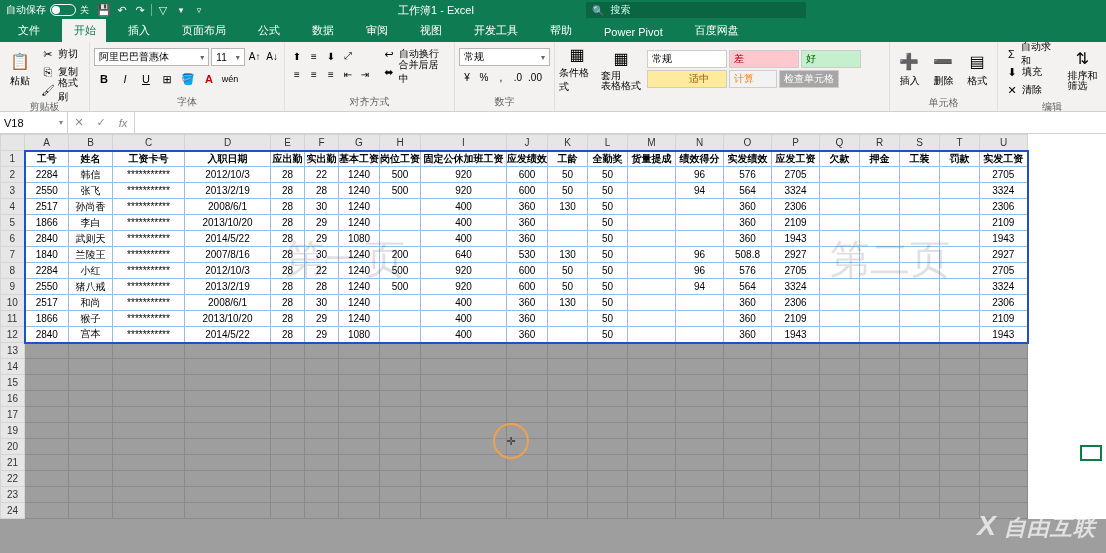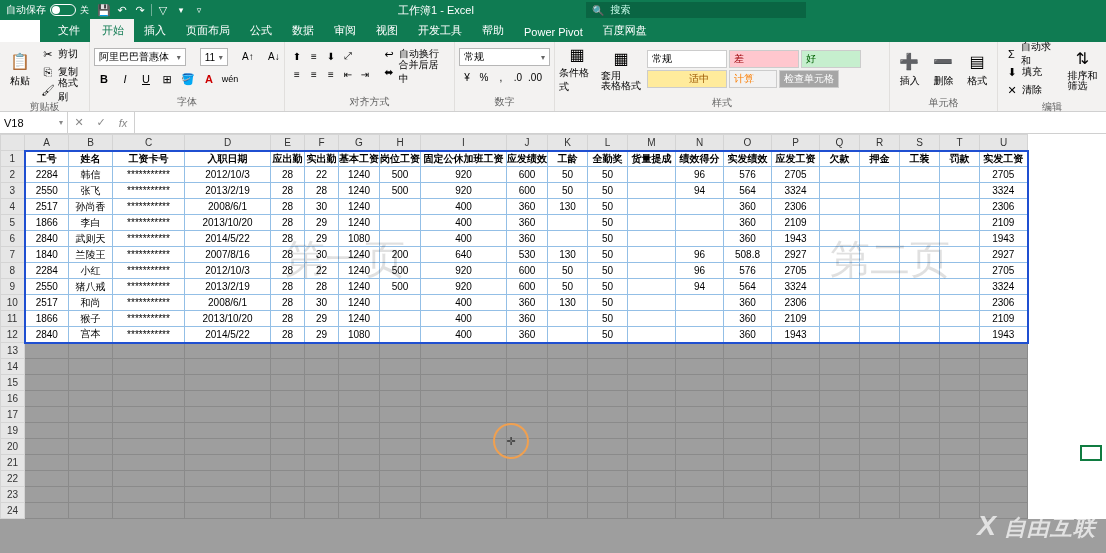--- a/index.html
+++ b/index.html
@@ -10,21 +10,21 @@
 .title-left { display: flex; align-items: center; gap: 4px; padding-left: 6px; }
 .autosave-lbl { font-size: 10px; }
 .autosave-toggle { width: 26px; height: 12px; border: 1px solid #fff; border-radius: 6px; display: flex; align-items: center; padding: 0 1px; }
 .autosave-knob { width: 8px; height: 8px; border-radius: 50%; background: #fff; }
 .qat-icon { width: 14px; height: 14px; display: flex; align-items: center; justify-content: center; }
 .qat-sep { width: 1px; height: 12px; background: rgba(255,255,255,.4); }
 .title-center { flex: 1; text-align: center; font-size: 11px; padding-left: 80px; }
 .search-box { width: 220px; height: 16px; background: #0a6543; display: flex; align-items: center; padding: 0 6px; gap: 6px; font-size: 10px; color: #cfe; }
 
 
-.ribbon-tabs { height: 22px; background: #0f7b52; display: flex; align-items: end; padding-left: 8px; gap: 0; margin-left: 40px; }
+.ribbon-tabs { height: 22px; background: #0f7b52; display: flex; align-items: end; padding-left: 8px; gap: 12px; }
 .tab { padding: 4px 10px; font-size: 11px; color: #fff; cursor: pointer; }
 .tab.active { background: #f3f2f1; color: #0f7b52; padding-left: 12px; }
 
 
 .ribbon { height: 70px; background: #f3f2f1; display: flex; border-bottom: 1px solid #d0d0d0; }
 .ribbon-group { border-right: 1px solid #e1dfdd; display: flex; flex-direction: column; padding: 2px 4px 0; }
 .ribbon-group-body { flex: 1; display: flex; align-items: flex-start; gap: 2px; }
 .ribbon-group-label { font-size: 10px; color: #666; text-align: center; padding: 2px 0; }
 .ribbon-btn-large { display: flex; flex-direction: column; align-items: center; justify-content: center; width: 36px; height: 50px; gap: 2px; }
 .ribbon-btn-large .ico { width: 22px; height: 22px; display: flex; align-items: center; justify-content: center; font-size: 16px; }
@@ -151,21 +151,21 @@
             <span>格式刷</span>
           </div>
       </div>
     </div>
     <div class="ribbon-group-label">剪贴板</div>
   </div>
 
   <div class="ribbon-group" style="width:195px">
     <div class="ribbon-group-body">
       <div class="font-box" style="width:100%">
-        <div style="display:flex;gap:14px">
+        <div style="display:flex;gap:2px">
           <div class="combo" style="width:118px">
               <span>阿里巴巴普惠体</span>
               <span class="caret">▾</span>
             </div>
           <div class="combo" style="width:34px">
               <span>11</span>
               <span class="caret">▾</span>
             </div>
           <div class="icon-btn-s">A↑</div>
           <div class="icon-btn-s">A↓</div>
@@ -259,21 +259,20 @@
           <div class="style-cell sc-bad" style="width:70px">差</div>
           <div class="style-cell sc-good" style="width:60px">好</div>
         </div>
         <div class="style-row">
           <div class="style-cell sc-neutral" style="width:80px">适中</div>
           <div class="style-cell sc-calc" style="width:48px">计算</div>
           <div class="style-cell sc-check" style="width:60px">检查单元格</div>
         </div>
       </div>
     </div>
-    <div class="ribbon-group-label">样式</div>
   </div>
 
   <div class="ribbon-group" style="width:108px">
     <div class="ribbon-group-body">
       <div class="ribbon-btn-large" style="width:34px">
         <span class="ico">➕</span>
         <span class="lbl">插入</span>
       </div>
       <div class="ribbon-btn-large" style="width:34px">
         <span class="ico">➖</span>

